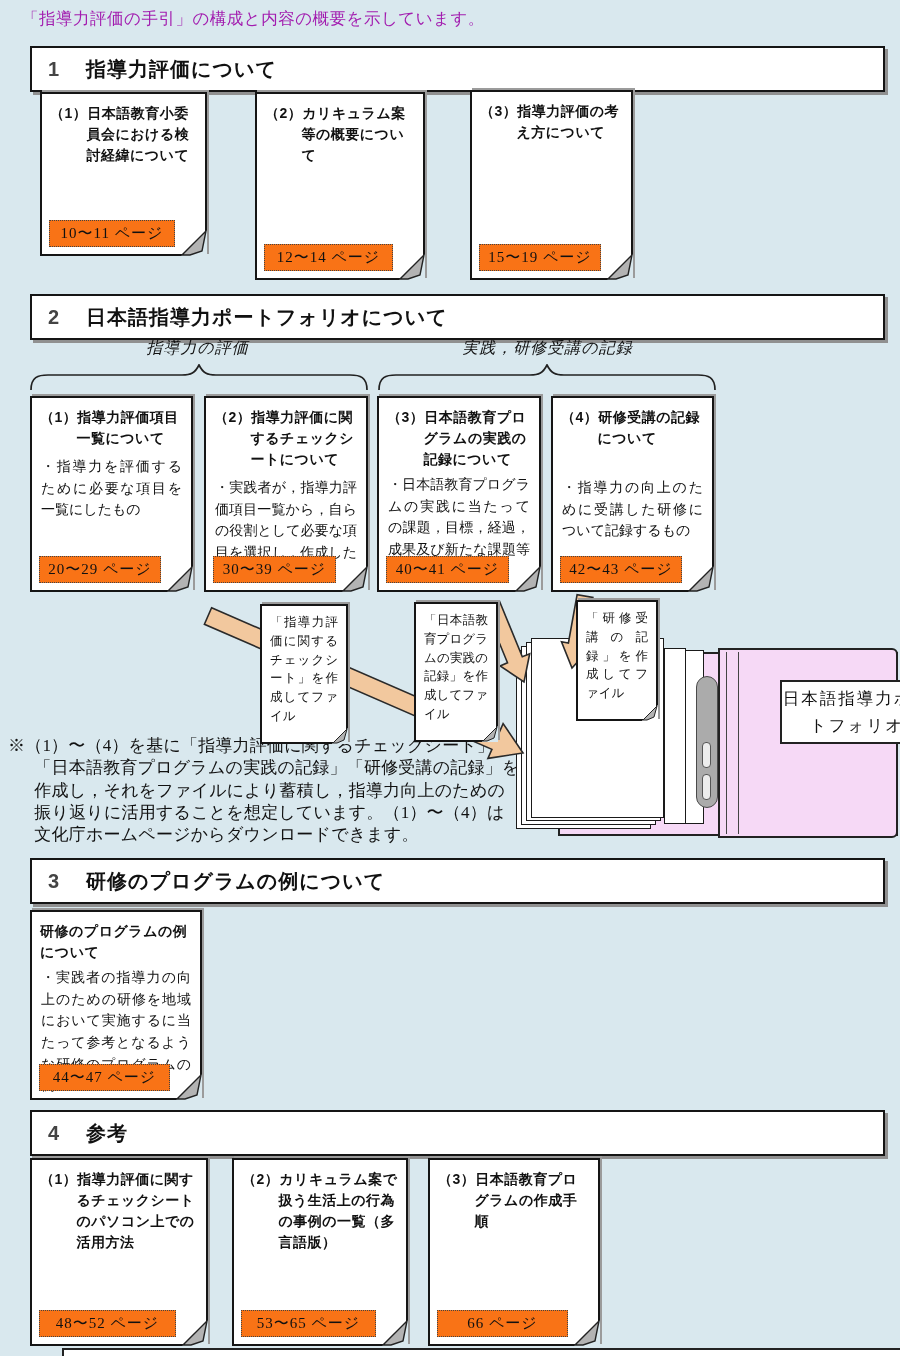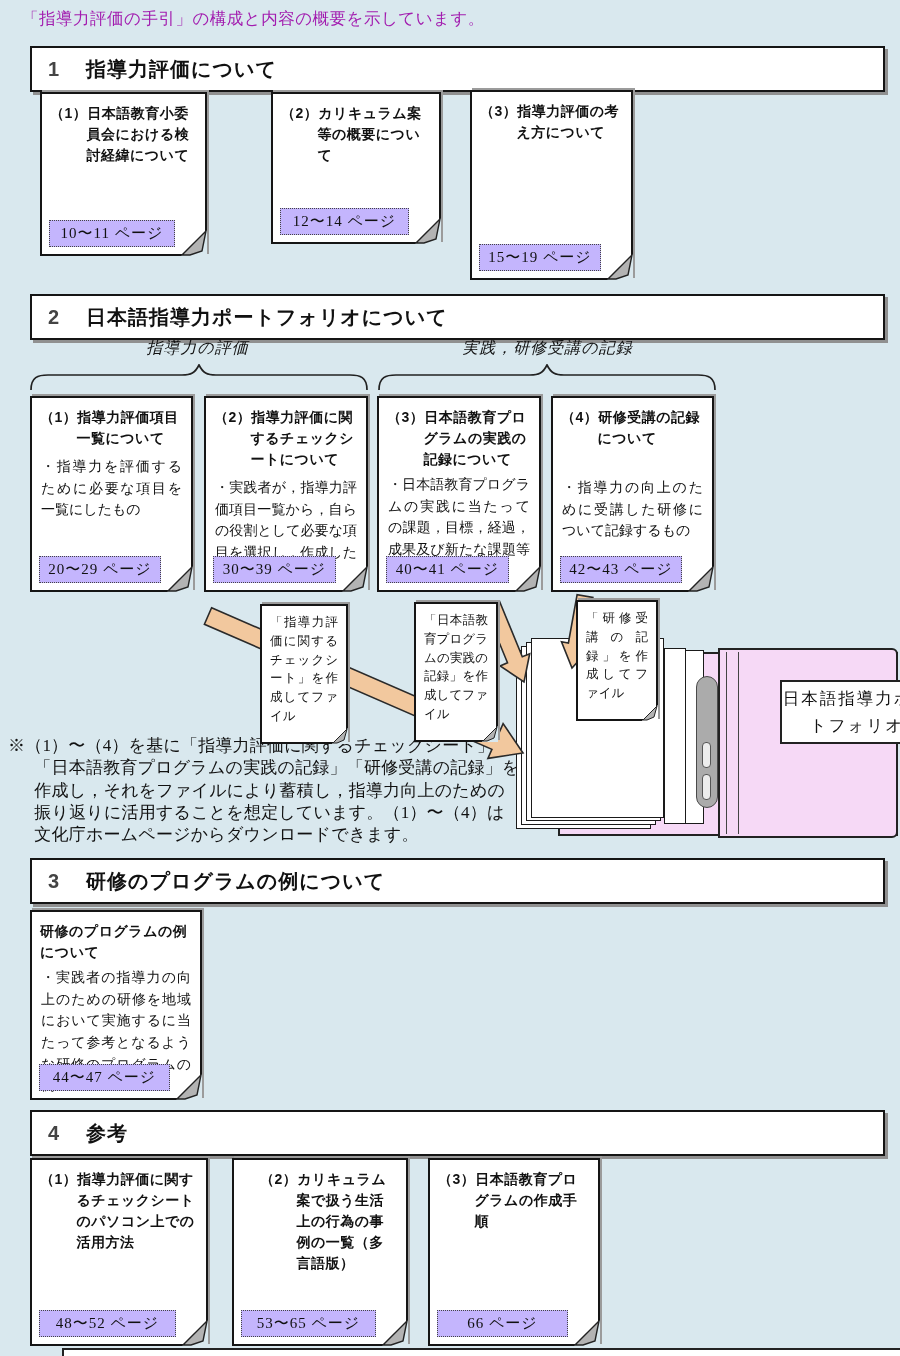--- a/index.html
+++ b/index.html
@@ -22,21 +22,21 @@
     position:absolute; box-sizing:border-box; background:#fff;
     border:2px solid #151515; box-shadow:2px -2px 0 #9b9b9b;
   }
   .card-title{
     font-family:"Liberation Sans",sans-serif; font-weight:bold; font-size:14px; line-height:1.5;
     margin:9px 8px 4px; padding-left:2.6em; text-indent:-2.6em; letter-spacing:.5px;
   }
   .card-title.noindent{padding-left:0; text-indent:0;}
   .card-body{font-size:14px; line-height:1.55; text-align:justify; margin:7px 9px;}
   .pages{
-    position:absolute; left:7px; right:30px; bottom:7px; background:#c4b5fd;
+    position:absolute; left:7px; right:30px; bottom:7px; background:#f97316;
     border:1px dotted #444; text-align:center; font-size:15px; padding:3px 0; letter-spacing:1px;
   }
   .ear{position:absolute; right:-2px; bottom:-2px;}
   .group-label{position:absolute; font-style:italic; font-size:16px; text-align:center; letter-spacing:1px;}
   .brace{position:absolute;}
   .note{
     position:absolute; box-sizing:border-box; background:#fff; border:2px solid #151515;
     box-shadow:2px -2px 0 #9b9b9b; font-size:12.5px; line-height:1.5; text-align:justify;
     text-justify:inter-character; padding:7px 8px 16px;
   }
@@ -67,21 +67,21 @@
   </div>
 
   <div class="card" style="left:40px; top:92px; width:167px; height:164px;">
     <div class="card-title">（1）日本語教育小委員会における検討経緯について</div>
     <div class="pages">10〜11 ページ</div>
     <svg class="ear" width="26" height="26">
         <polygon points="26,0 26,26 0,26" fill="#d9e8ee"></polygon>
         <polygon points="1,25 25,1 21,21 9,25" fill="#b3b3b3" stroke="#222" stroke-width="1.4"></polygon>
       </svg>
   </div>
-  <div class="card" style="left:255px; top:92px; width:170px; height:152px;margin-left:16px;">
+  <div class="card" style="left:255px; top:92px; width:170px; height:188px;">
     <div class="card-title">（2）カリキュラム案等の概要について</div>
     <div class="pages">12〜14 ページ</div>
     <svg class="ear" width="26" height="26">
         <polygon points="26,0 26,26 0,26" fill="#d9e8ee"></polygon>
         <polygon points="1,25 25,1 21,21 9,25" fill="#b3b3b3" stroke="#222" stroke-width="1.4"></polygon>
       </svg>
   </div>
   <div class="card" style="left:470px; top:90px; width:163px; height:190px;">
     <div class="card-title">（3）指導力評価の考え方について</div>
     <div class="pages">15〜19 ページ</div>
@@ -215,21 +215,21 @@
   </div>
 
   <div class="card" style="left:30px; top:1158px; width:178px; height:188px;">
     <div class="card-title">（1）指導力評価に関するチェックシートのパソコン上での活用方法</div>
     <div class="pages">48〜52 ページ</div>
     <svg class="ear" width="26" height="26">
         <polygon points="26,0 26,26 0,26" fill="#d9e8ee"></polygon>
         <polygon points="1,25 25,1 21,21 9,25" fill="#b3b3b3" stroke="#222" stroke-width="1.4"></polygon>
       </svg>
   </div>
-  <div class="card" style="left:232px; top:1158px; width:176px; height:188px;padding-left:18px;">
+  <div class="card" style="left:232px; top:1158px; width:176px; height:188px;">
     <div class="card-title">（2）カリキュラム案で扱う生活上の行為の事例の一覧（多言語版）</div>
     <div class="pages">53〜65 ページ</div>
     <svg class="ear" width="26" height="26">
         <polygon points="26,0 26,26 0,26" fill="#d9e8ee"></polygon>
         <polygon points="1,25 25,1 21,21 9,25" fill="#b3b3b3" stroke="#222" stroke-width="1.4"></polygon>
       </svg>
   </div>
   <div class="card" style="left:428px; top:1158px; width:172px; height:188px;">
     <div class="card-title">（3）日本語教育プログラムの作成手順</div>
     <div class="pages">66 ページ</div>

